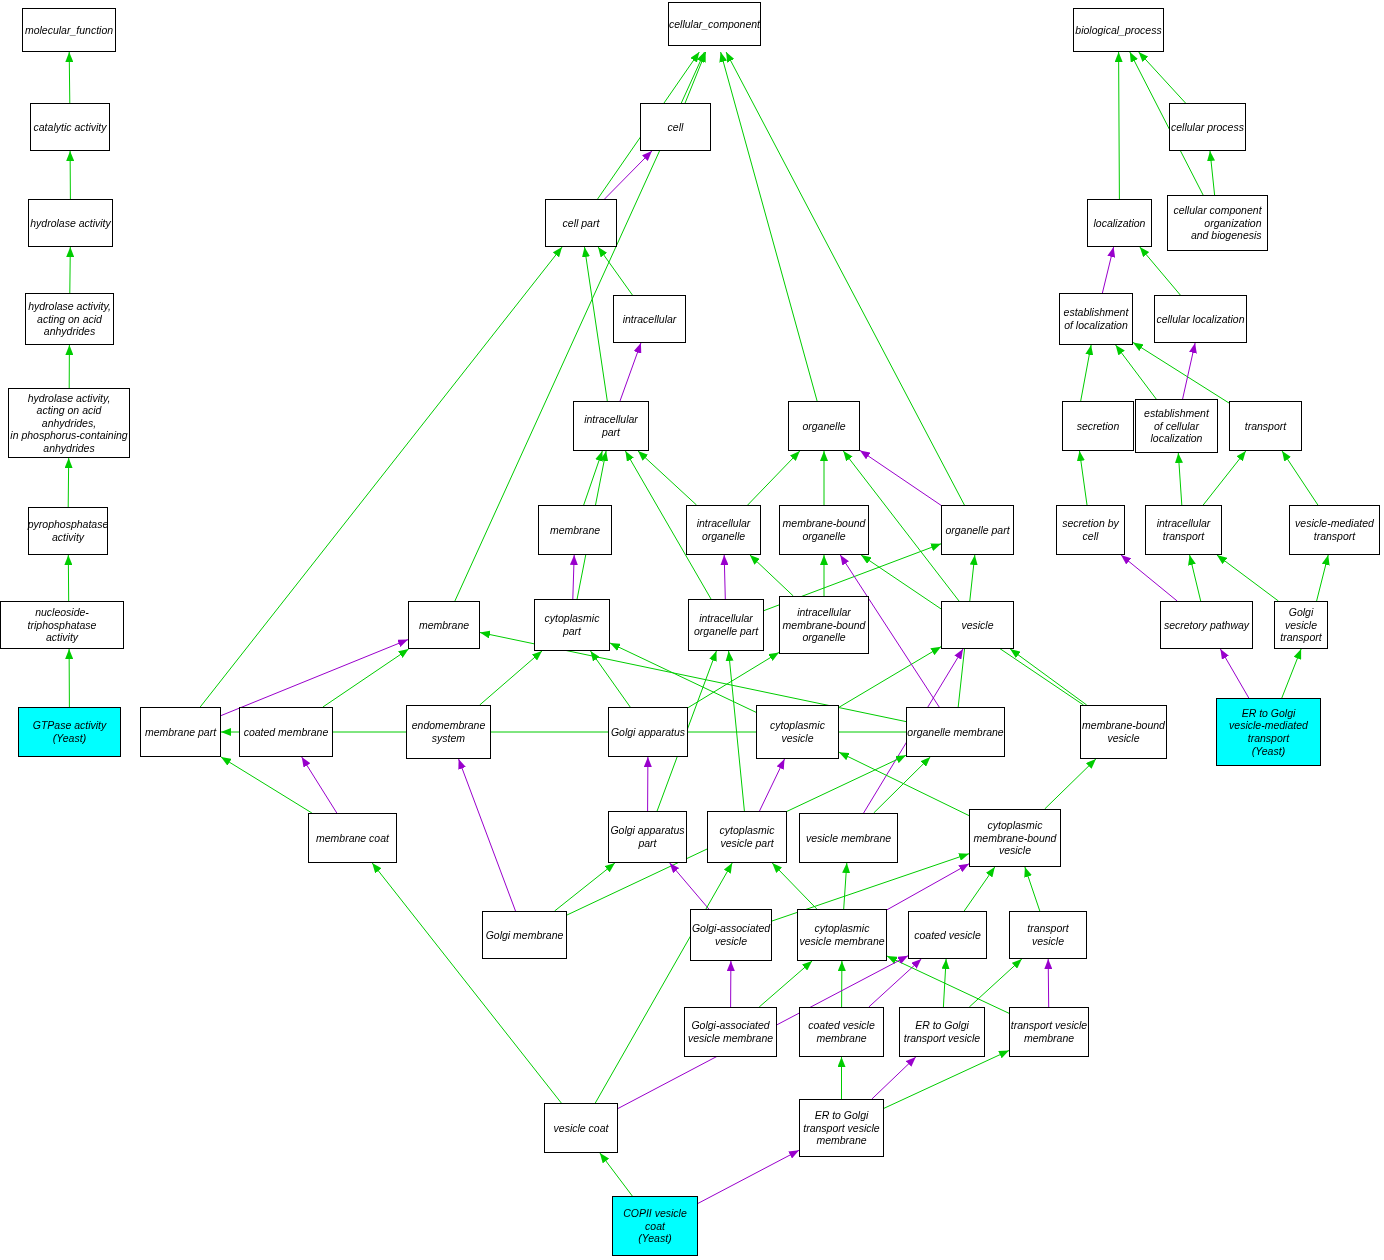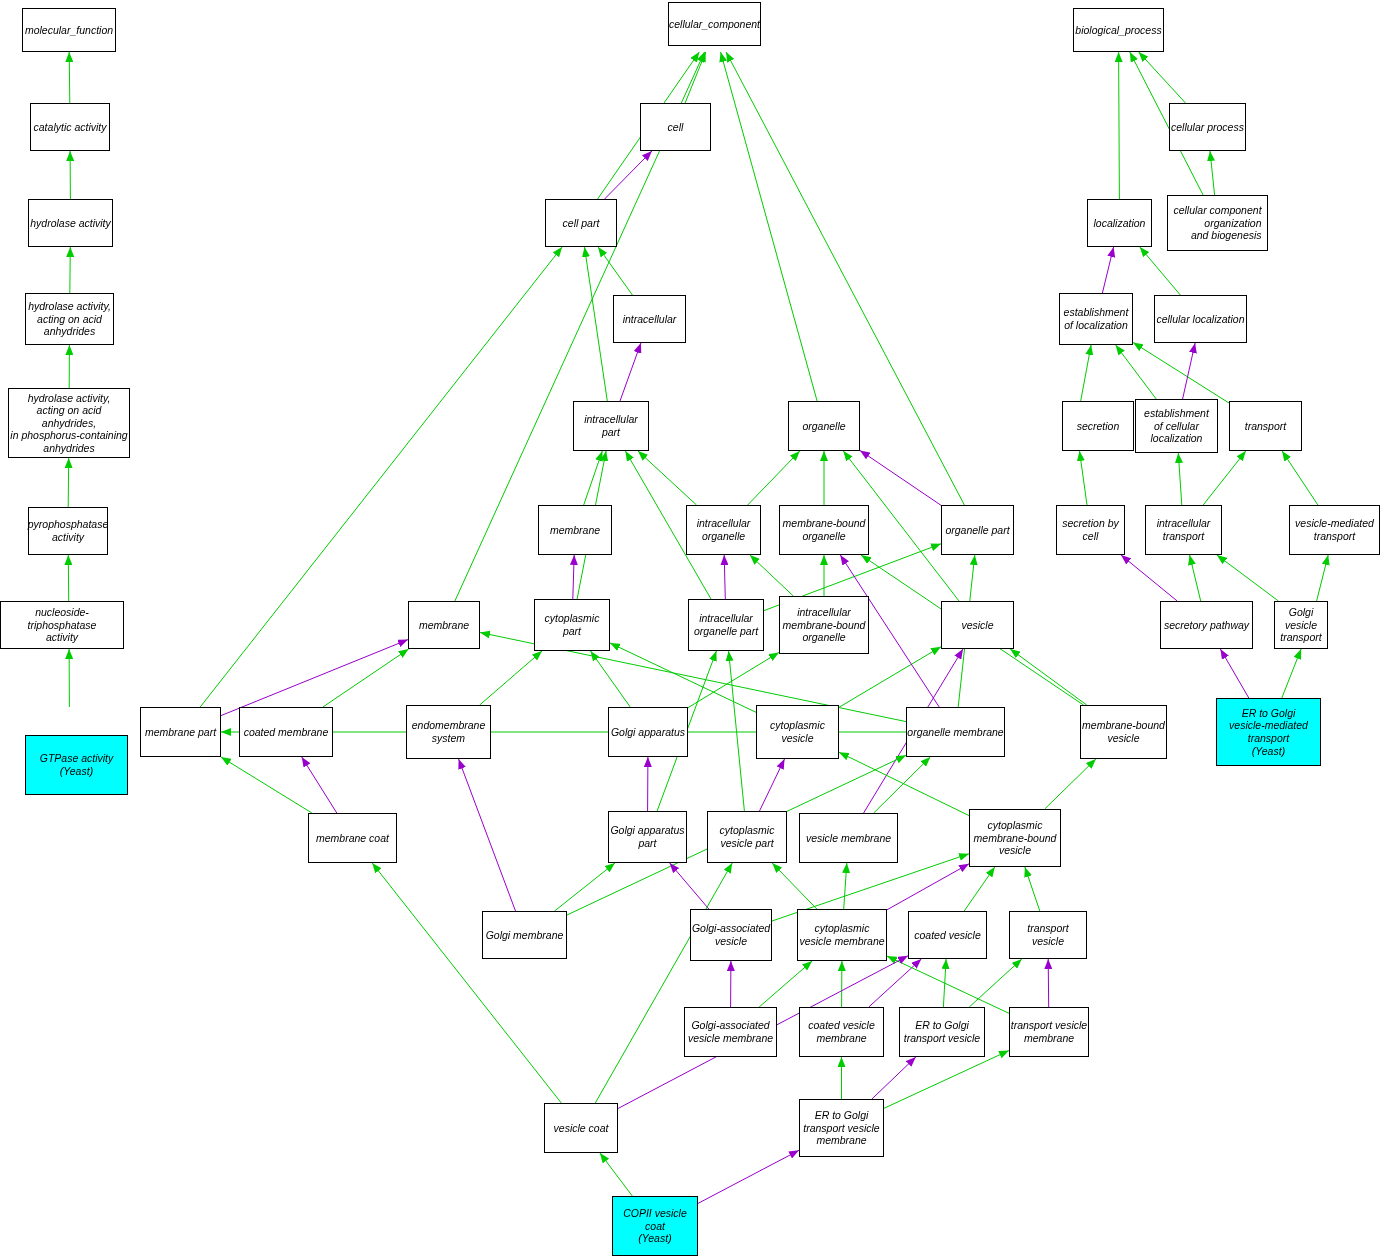--- a/index.html
+++ b/index.html
@@ -149,21 +149,21 @@
 anhydrides</div>
       <div class="node" style="left: 8px; top: 388px; width: 122px; height: 70px;">hydrolase activity,
 acting on acid
 anhydrides,
 in phosphorus-containing
 anhydrides</div>
       <div class="node" style="left: 28px; top: 507px; width: 80px; height: 48px;">pyrophosphatase
 activity</div>
       <div class="node" style="left: 0; top: 601px; width: 124px; height: 48px;">nucleoside-triphosphatase
 activity</div>
-      <div class="node highlight" style="left: 18px; top: 735px; width: 103px; height: 60px; margin-left: 7px;">GTPase activity
+      <div class="node highlight" style="left: 18px; top: 707px; width: 103px; height: 50px;">GTPase activity
 (Yeast)</div>
       <div class="node" style="left: 668px; top: 2px; width: 93px; height: 44px;">cellular_component</div>
       <div class="node" style="left: 640px; top: 103px; width: 71px; height: 48px;">cell</div>
       <div class="node" style="left: 545px; top: 199px; width: 72px; height: 48px;">cell part</div>
       <div class="node" style="left: 613px; top: 295px; width: 73px; height: 48px;">intracellular</div>
       <div class="node" style="left: 573px; top: 401px; width: 76px; height: 50px;">intracellular
 part</div>
       <div class="node" style="left: 788px; top: 401px; width: 72px; height: 50px;">organelle</div>
       <div class="node" style="left: 538px; top: 505px; width: 74px; height: 50px;">membrane</div>
       <div class="node" style="left: 686px; top: 505px; width: 75px; height: 50px;">intracellular

